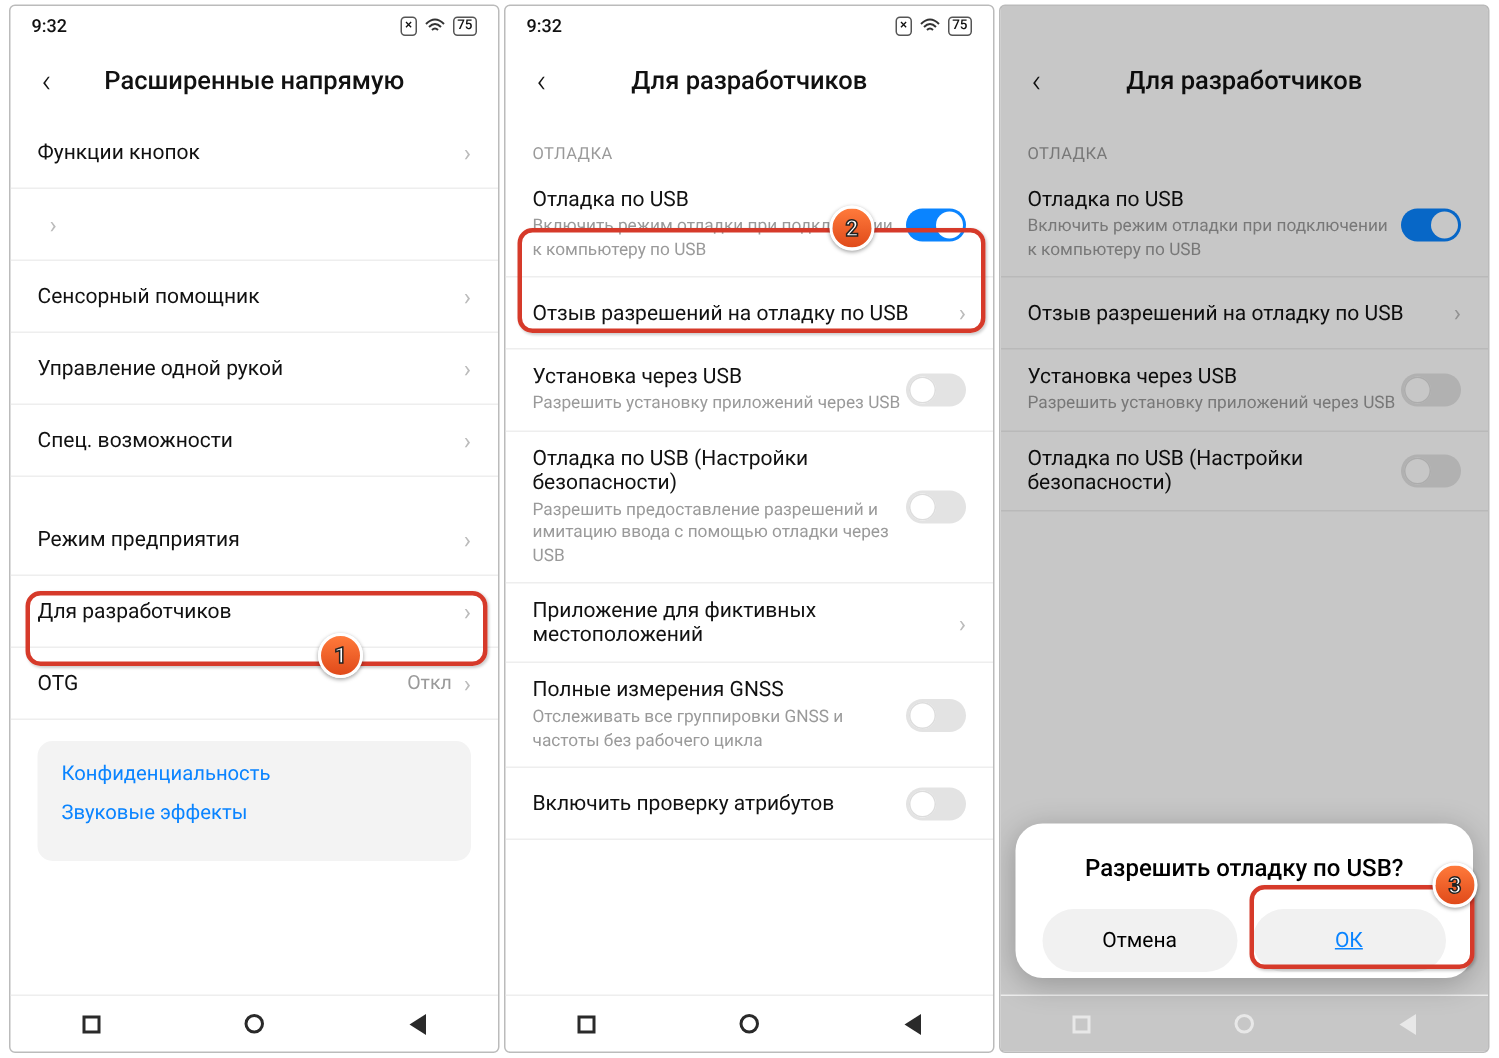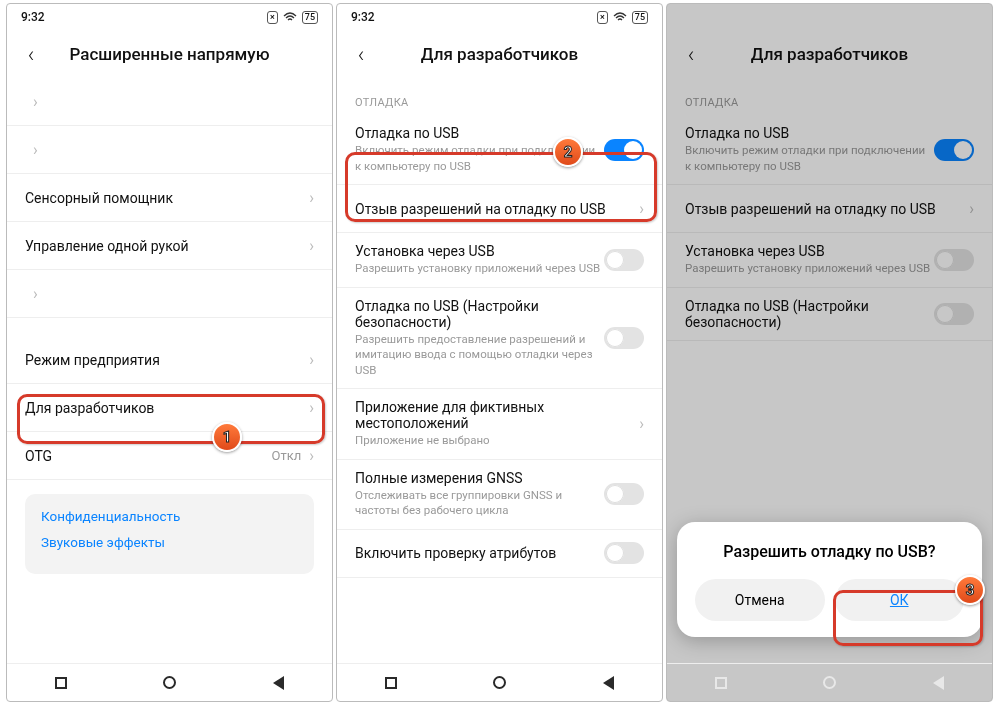--- a/index.html
+++ b/index.html
@@ -40,21 +40,21 @@
 
   .navbar { height: 38px; display: flex; align-items: center; justify-content: space-around; border-top: 0.5px solid #eee; }
   .navbar .sq { width: 12px; height: 12px; border: 2px solid #2a2a2a; }
   .navbar .cir { width: 13px; height: 13px; border: 2px solid #2a2a2a; border-radius: 50%; }
   .navbar .tri { width: 0; height: 0; border-top: 7px solid transparent; border-bottom: 7px solid transparent; border-right: 11px solid #2a2a2a; }
 
   .hl { position: absolute; border: 3px solid #d63a2a; border-radius: 10px; box-shadow: 1px 1px 2px rgba(0,0,0,.2); z-index: 20; pointer-events: none; }
   .badge { position: absolute; width: 30px; height: 30px; border-radius: 50%; background: linear-gradient(#ff7a3b,#e04a1a); border: 2px solid #fff; box-shadow: 0 1px 3px rgba(0,0,0,.4); z-index: 25; display: flex; align-items: center; justify-content: center; }
   .badge span { color: #fff; font-weight: 700; font-size: 15px; -webkit-text-stroke: 1px #222; }
 
-  .dialog { position: absolute; left: 10px; right: 10px; bottom: 64px; background: #fff; border-radius: 18px; padding: 20px 18px 16px; z-index: 30; box-shadow: 0 4px 20px rgba(0,0,0,.25); }
+  .dialog { position: absolute; left: 10px; right: 10px; bottom: 49px; background: #fff; border-radius: 18px; padding: 20px 18px 4px; z-index: 30; box-shadow: 0 4px 20px rgba(0,0,0,.25); }
   .dialog h3 { font-size: 16px; font-weight: 500; text-align: center; margin-bottom: 14px; }
   .dialog p { font-size: 13px; color: #555; line-height: 1.5; }
   .dialog .btns { display: flex; gap: 10px; margin-top: 18px; justify-content: space-between; }
   .dialog .btn { flex: 1; height: 42px; border-radius: 22px; background: #f1f1f1; display: flex; align-items: center; justify-content: center; font-size: 14px; }
   .dialog .btn.ok { color: #0a84ff; text-decoration: underline; }
 </style>
 </head>
 <body>
 
 <div class="stage">
@@ -69,34 +69,36 @@
           </svg>
         <span class="sb-pill">75</span>
       </div>
     </div>
     <div class="titlebar">
       <div class="back">‹</div>
       <div class="title">Расширенные напрямую</div>
     </div>
     <div class="content">
       <div class="row">
+          <div class="label">Функции кнопок</div>
           <div class="chev">›</div>
         </div>
       <div class="row">
           <div class="chev">›</div>
         </div>
       <div class="row">
           <div class="label">Сенсорный помощник</div>
           <div class="chev">›</div>
         </div>
       <div class="row">
           <div class="label">Управление одной рукой</div>
           <div class="chev">›</div>
         </div>
       <div class="row">
+          <div class="label">Спец. возможности</div>
           <div class="chev">›</div>
         </div>
       <div class="gap"></div>
       <div class="row">
           <div class="label">Режим предприятия</div>
           <div class="chev">›</div>
         </div>
       <div class="row">
           <div class="label">Для разработчиков</div>
           <div class="chev">›</div>
@@ -160,21 +162,20 @@
       <div class="row">
           <div class="col">
             <div class="label">Отладка по USB (Настройки безопасности)</div>
             <div class="sub">Разрешить предоставление разрешений и имитацию ввода с помощью отладки через USB</div>
           </div>
           <div class="toggle off"></div>
         </div>
       <div class="row">
           <div class="col">
             <div class="label">Приложение для фиктивных местоположений</div>
-            <div class="sub">Приложение не выбрано</div>
           </div>
           <div class="chev">›</div>
         </div>
       <div class="row">
           <div class="col">
             <div class="label">Полные измерения GNSS</div>
             <div class="sub">Отслеживать все группировки GNSS и частоты без рабочего цикла</div>
           </div>
           <div class="toggle off"></div>
         </div>

